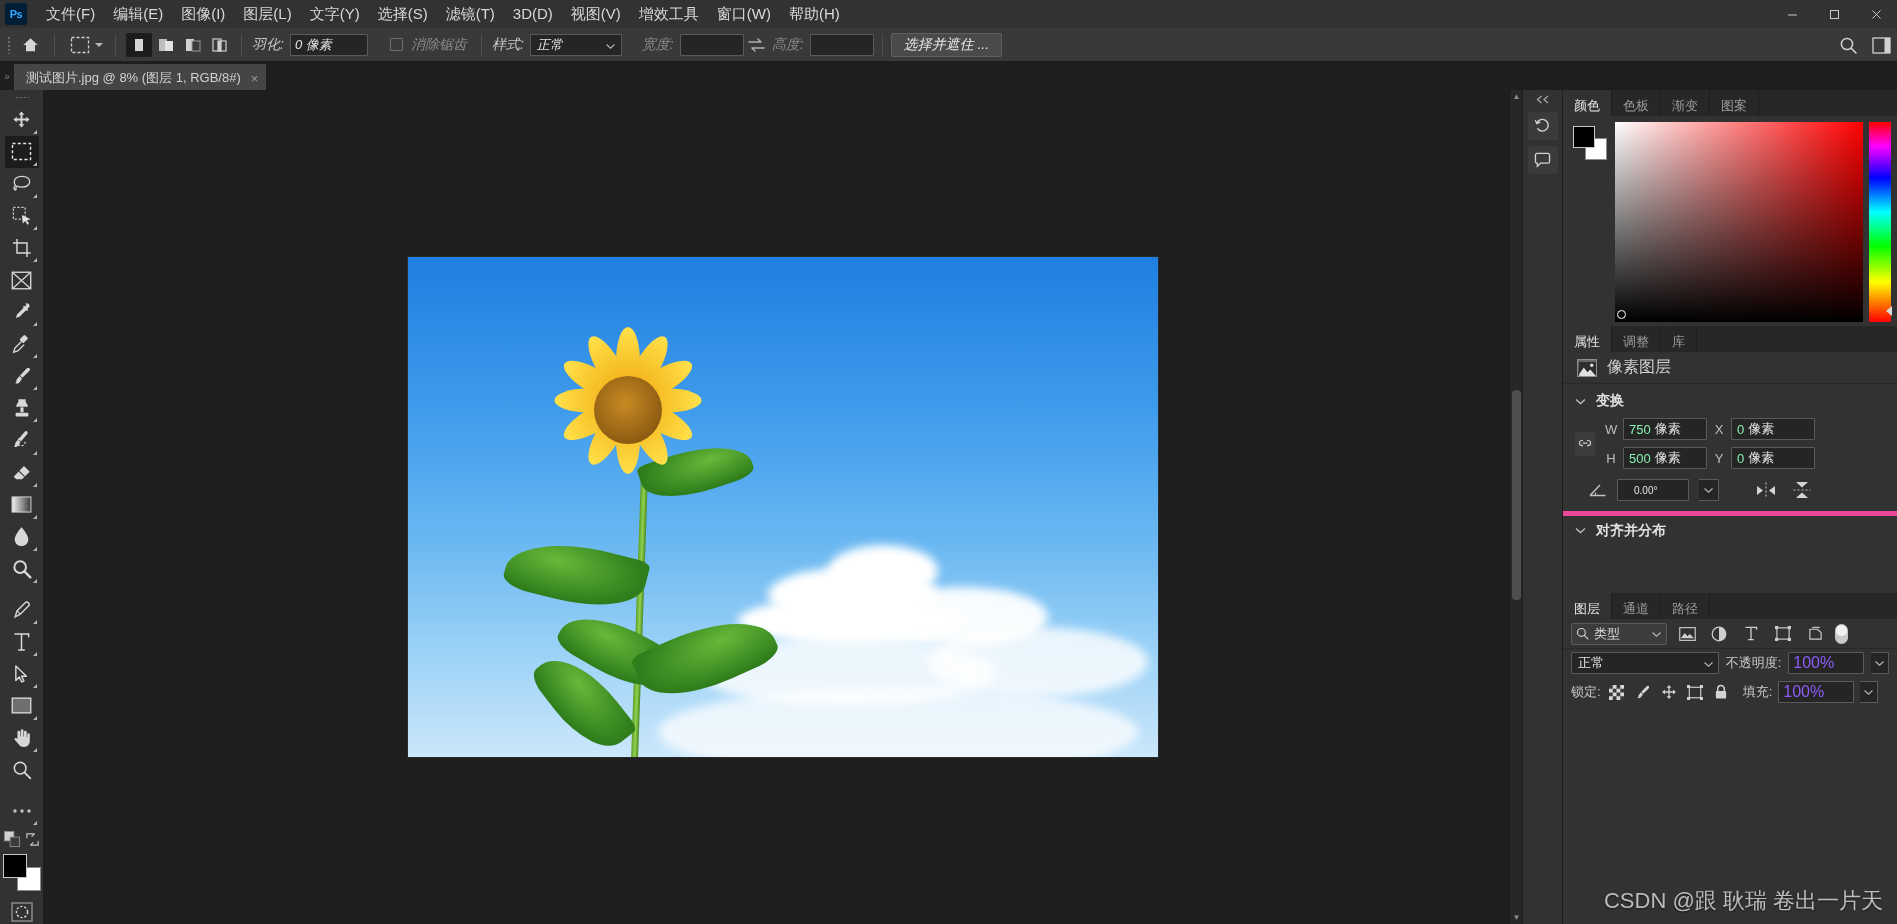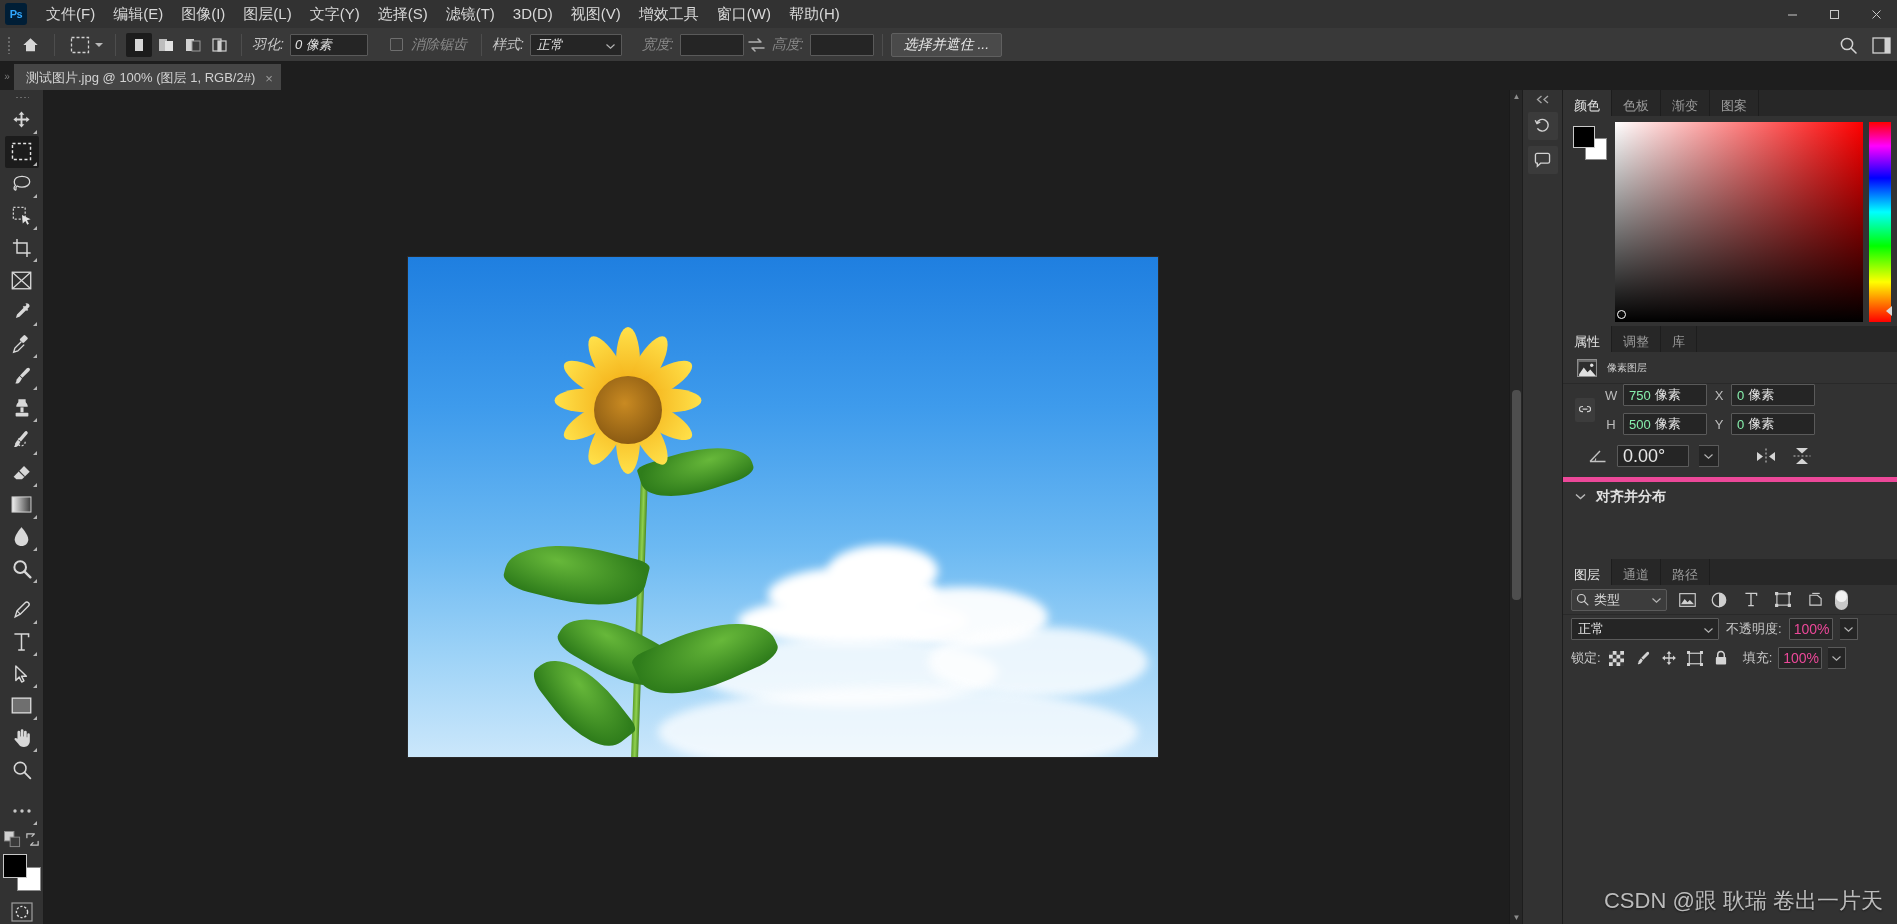--- a/index.html
+++ b/index.html
@@ -208,21 +208,21 @@
     width: 22px;
     background: linear-gradient(to bottom, #ff0000 0%, #ff00ff 12%, #0000ff 28%, #00ffff 45%, #00ff00 62%, #ffff00 80%, #ff0000 100%);
     position: relative;
   }
   .cp-hue .mk { position: absolute; right: -1px; bottom: 6px; width:0;height:0;border-top:5px solid transparent;border-bottom:5px solid transparent;border-right:6px solid #dadada;}
 
   
   .prop-panel { flex: 0 0 auto; background: #323232; }
   .prop-head {
     height: 32px; display: flex; align-items: center; gap: 10px; padding: 0 14px;
-    border-bottom: 1px solid #292929; font-size: 10px; color: #cfcfcf;
+    border-bottom: 1px solid #292929; font-size: 16px; color: #cfcfcf;
   }
   .thumb-ico {
     width: 20px; height: 18px; background: linear-gradient(180deg,#6c6c6c,#3a3a3a);
     border: 1px solid #8d8d8d; display:flex;align-items:flex-end;justify-content:center;
   }
   .prop-section {
     height: 34px; display: flex; align-items: center; gap: 10px; padding: 0 12px;
     font-size: 14px; color: #e0e0e0; font-weight: bold;
   }
   .chev { color: #b0b0b0; font-size: 10px; font-weight: normal;}
@@ -234,21 +234,21 @@
   .xf-lab { width: 12px; font-size: 13px; color: #bdbdbd; text-align: center; }
   .xf-field {
     width: 84px; height: 22px; background: #252525; border: 1px solid #5a5a5a;
     color: #e6e6e6; font-size: 13px; display: flex; align-items: center; padding: 0 5px;
     border-radius: 1px;
   }
   .xf-field .num { color: #86efac; margin-right: 4px; }
   .angle-row { display: flex; align-items: center; gap: 10px; padding: 2px 10px 10px 26px; }
   .angle-field {
     width: 72px; height: 22px; background: #252525; border: 1px solid #5a5a5a; color: #e6e6e6;
-    font-size: 18px; display: flex; align-items: center; padding: 0 5px; border-radius: 1px 0 0 1px;
+    font-size: 10px; display: flex; align-items: center; padding: 0 16px; border-radius: 1px 0 0 1px;
   }
   .angle-drop {
     width: 20px; height: 22px; background: #252525; border: 1px solid #5a5a5a; border-left: none;
     display: flex; align-items: center; justify-content: center; border-radius: 0 1px 1px 0;
   }
   .flip-ico { width: 26px; height: 22px; display: flex; align-items: center; justify-content: center; }
   .align-section { border-top: 5px solid #ec4899; }
   .prop-spacer { height: 48px; }
 
   
@@ -270,22 +270,22 @@
     height: 28px; display: flex; align-items: center; gap: 7px; padding: 0 8px;
   }
   .blend-select {
     width: 148px; height: 22px; background: #252525; border: 1px solid #5a5a5a;
     font-size: 13px; color: #e2e2e2; display: flex; align-items: center; padding: 0 18px 0 6px;
     position: relative; border-radius: 1px;
   }
   .blend-select .sc { position:absolute; right:5px; top:9px; }
   .sm-label { font-size: 13px; color: #c8c8c8; white-space: nowrap; }
   .pct-field {
-    width: 44px; height: 22px; background: #252525; border: 1px solid #5a5a5a;
-    font-size: 14px; color: #ec4899; display: flex; align-items: center; padding: 0 4px;
+    width: 76px; height: 22px; background: #252525; border: 1px solid #5a5a5a;
+    font-size: 16px; color: #8b5cf6; display: flex; align-items: center; padding: 0 4px;
     border-radius: 1px 0 0 1px;
   }
   .pct-drop {
     width: 18px; height: 22px; background: #252525; border: 1px solid #5a5a5a; border-left: none;
     display: flex; align-items: center; justify-content: center; border-radius: 0 1px 1px 0;
   }
   .lock-row { height: 30px; display: flex; align-items: center; gap: 6px; padding: 0 8px; }
   .lock-ico { width: 20px; height: 20px; display: flex; align-items: center; justify-content: center; }
   .layer-list { flex: 1; border-top: 1px solid #292929; overflow: hidden; }
   .layer-row {
@@ -444,21 +444,21 @@
             <rect x="1" y="1" width="17" height="15" fill="none" stroke="#d2d2d2" stroke-width="1.3"></rect>
             <rect x="12.5" y="1" width="5.5" height="15" fill="#d2d2d2"></rect>
           </svg>
       </div>
     </div>
   </div>
 
   <div class="tabbar">
     <div class="tabbar-grip">»</div>
     <div class="doc-tab">
-      <span>测试图片.jpg @ 100% (图层 1, RGB/2#)</span>
+      <span>测试图片.jpg @ 8% (图层 1, RGB/8#)</span>
       <span class="close-x">×</span>
     </div>
   </div>
 
   <div class="body">
 
     <div class="toolbar">
       <div class="tb-grip"></div>
 
       <div class="tool">
@@ -765,20 +765,28 @@
             <span class="thumb-ico">
               <svg width="17" height="14" viewBox="0 0 18 15">
                   <rect x="0" y="0" width="18" height="15" fill="#2d2d2d"></rect>
                   <path d="M0 13 L5 6 L9 11 L12 8 L18 15 H0z" fill="#e0e0e0"></path>
                   <circle cx="13.5" cy="3.5" r="1.8" fill="#e0e0e0"></circle>
                 </svg>
             </span>
             <span>像素图层</span>
           </div>
 
+          <div class="prop-section">
+            <span class="chev">
+              <svg width="11" height="7" viewBox="0 0 11 7">
+                  <path d="M1 1.4 L5.5 5.6 L10 1.4" fill="none" stroke="#b9b9b9" stroke-width="1.4"></path>
+                </svg>
+            </span>
+            <span>变换</span>
+          </div>
 
           <div class="xform-rows">
             <div class="link-ico">
               <span class="link-box">
                 <svg width="12" height="16" viewBox="0 0 12 16">
                     <path d="M4 4.5 H3 a2.6 2.6 0 0 0 0 5.2 h1 M8 4.5 h1 a2.6 2.6 0 0 1 0 5.2 H8 M3.6 7.1 h4.8" fill="none" stroke="#cfcfcf" stroke-width="1.2"></path>
                   </svg>
               </span>
             </div>
             <div class="xf-grid">

